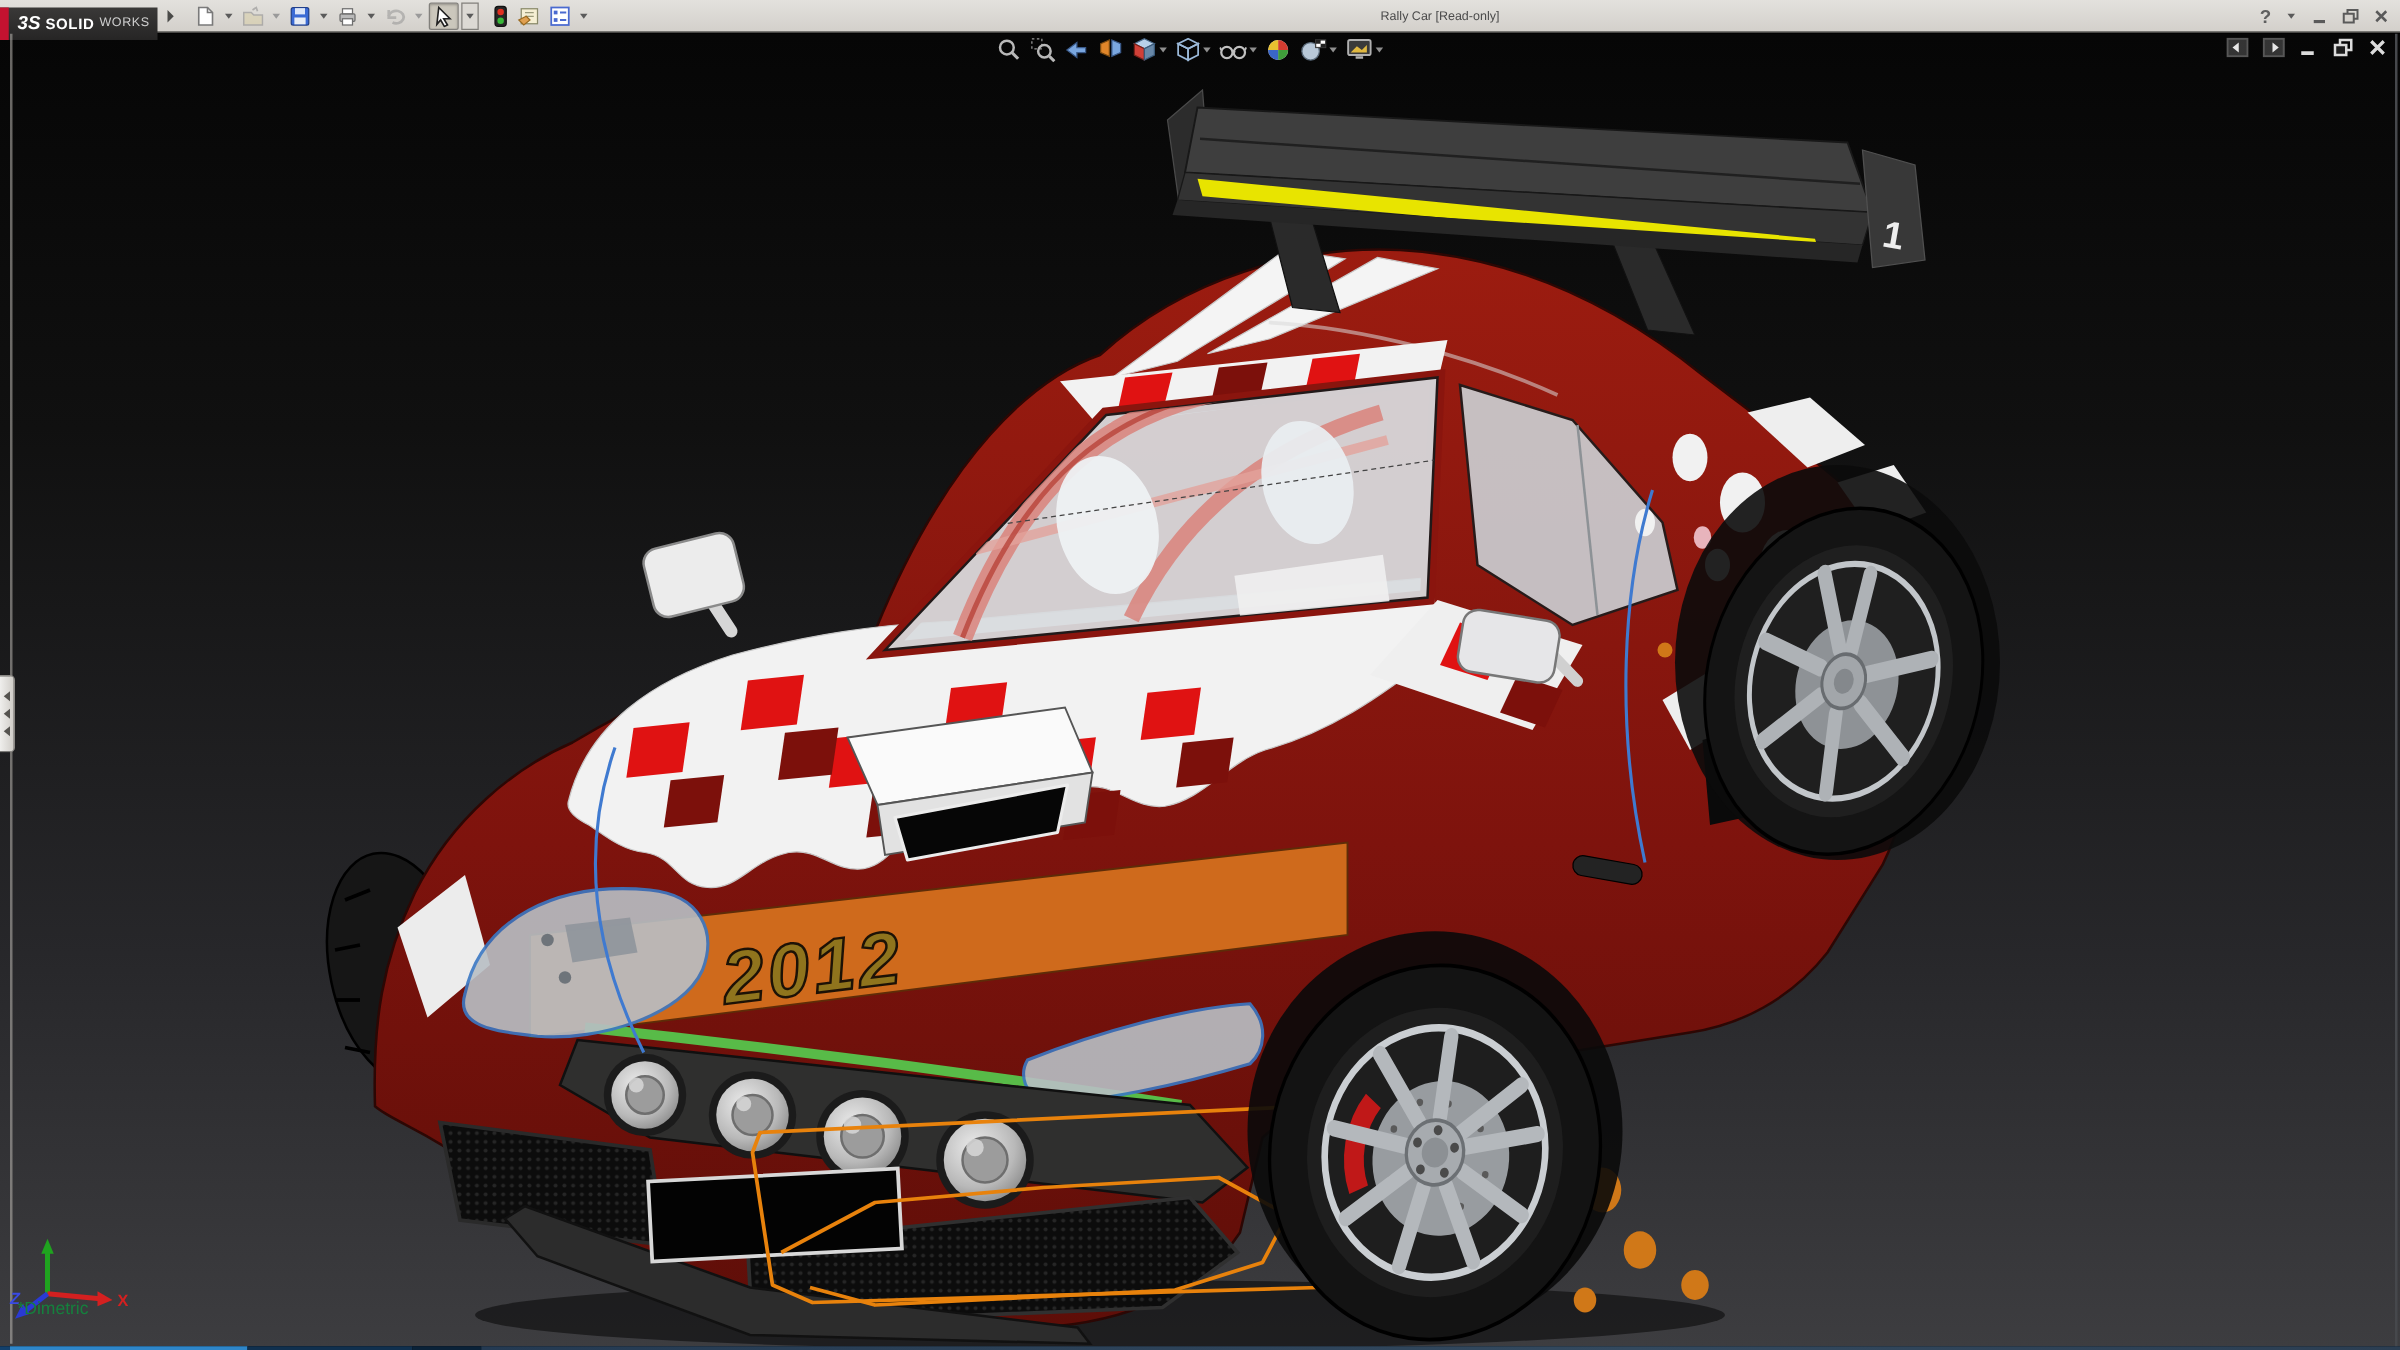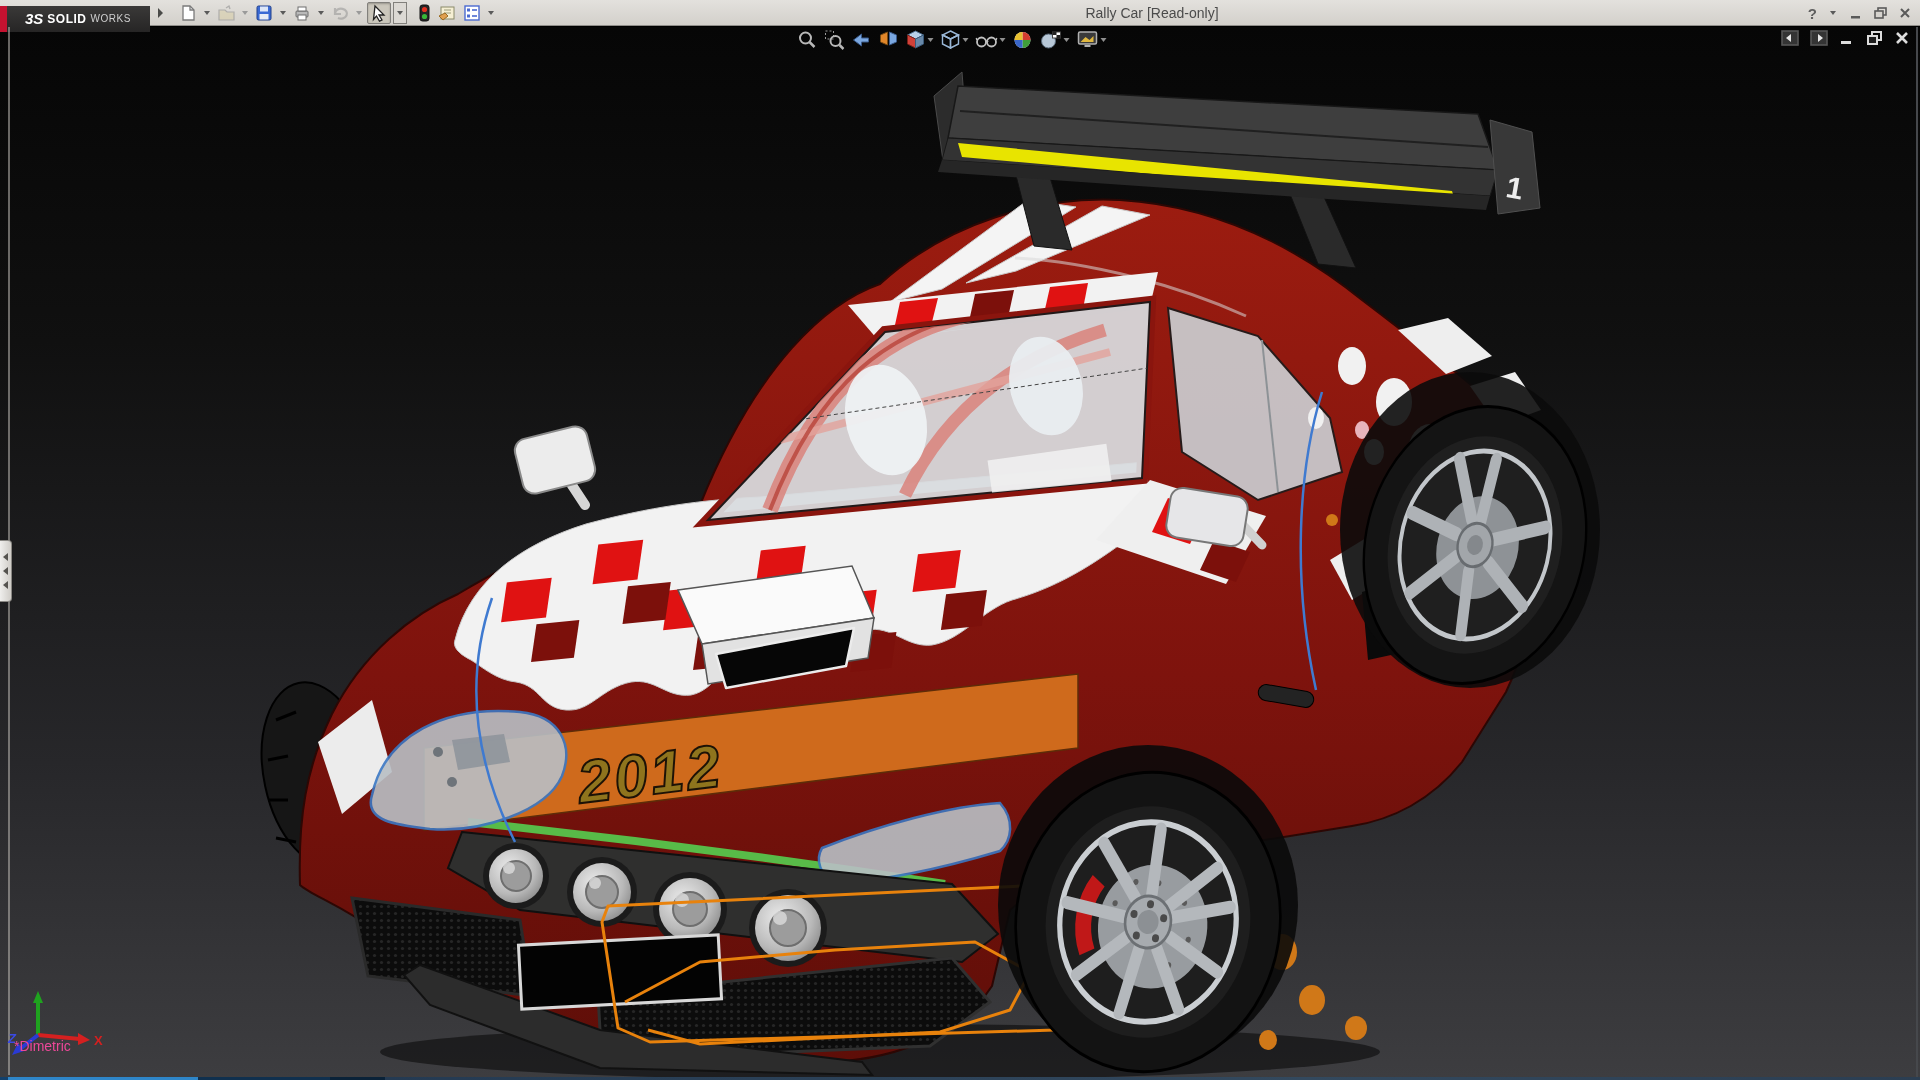--- a/index.html
+++ b/index.html
@@ -4,39 +4,39 @@
 <style>
   * { margin:0; padding:0; box-sizing:border-box; }
   html,body { width:1920px; height:1080px; overflow:hidden; background:#000;
               font-family:"Liberation Sans", sans-serif; }
   #screen { position:relative; width:1920px; height:1080px; }
 
   
   #titlebar { position:absolute; left:0; top:0; width:1920px; height:26px;
     background:linear-gradient(#e3e1dd,#d3d0cb); border-bottom:1px solid #8f8d89;
     display:flex; align-items:center; }
-  #brand { position:relative; width:150px; height:26px; flex:0 0 auto;
+  #brand { position:relative; width:126px; height:26px; flex:0 0 auto;
     background:linear-gradient(#3a3938,#262525); display:flex; align-items:center;
-    padding-left:25px; gap:4px;margin-top:12px; }
+    padding-left:14px; gap:4px;margin-top:12px; }
   #brand .redstrip { position:absolute; left:0; top:0; width:7px; height:26px; background:#c41230; }
   #brand .mark { color:#fff; font-style:italic; font-weight:bold; font-size:15px; letter-spacing:0; }
   #brand .bold { color:#ffffff; font-weight:bold; font-size:12px; letter-spacing:.5px; }
   #brand .light { color:#cfcfcf; font-weight:normal; font-size:10px; letter-spacing:.5px; }
   .flyout-arrow { width:0; height:0; border-left:5px solid #4a4a48; border-top:5px solid transparent;
     border-bottom:5px solid transparent; margin-left:8px; }
   #std-toolbar { display:flex; align-items:center; gap:2px; padding-left:14px; }
   .tb-btn { display:flex; align-items:center; height:22px; padding:1px 2px; border-radius:2px; }
   .tb-btn svg { display:block; }
   .dd { width:0; height:0; border-top:4px solid #5a5a5a; border-left:3px solid transparent;
     border-right:3px solid transparent; margin:0 3px 0 3px; }
   .dd.dim { border-top-color:#9a9a9a; }
   .pressed { background:#cbc7bc; border:1px solid #82807c; box-shadow:inset 0 1px 2px rgba(0,0,0,.25); }
   .ddbox { border:1px solid #82807c; background:#dcd9d4; height:22px; display:flex; align-items:center; }
   #title-text { position:absolute; left:1152px; top:0; height:26px; transform:translateX(-50%);
-    display:flex; align-items:center; color:#4b4b4b; font-size:14px; }
+    display:flex; align-items:center; color:#4b4b4b; font-size:10px; }
   #tb-right { position:absolute; right:8px; top:0; height:26px; display:flex; align-items:center; gap:10px; }
   #tb-right .help { color:#5f5f5f; font-size:15px; font-weight:bold; }
   #tb-right svg { display:block; }
 
   
   #viewport { position:absolute; left:0; top:27px; width:1920px; height:1050px;
     background:linear-gradient(#060606 0%, #101010 30%, #27272a 70%, #3d3d40 100%); }
   #viewport-border-right { position:absolute; right:2px; top:27px; width:2px; height:1050px; background:#46484c; }
 
   
@@ -54,21 +54,21 @@
   
   #pane-line { position:absolute; left:8px; top:27px; width:2px; height:1048px; background:#b9b6b1; opacity:.55; }
   #pane-handle { position:absolute; left:0px; top:540px; width:12px; height:62px;
     background:linear-gradient(90deg,#efeeec,#cfccc7); border:1px solid #8a8884; border-left:none;
     border-radius:0 4px 4px 0; display:flex; flex-direction:column; justify-content:center;
     align-items:center; gap:6px; }
   #pane-handle .tri { width:0; height:0; border-right:5px solid #55534f;
     border-top:4px solid transparent; border-bottom:4px solid transparent; }
 
   
-  #view-label { position:absolute; left:14px; top:1038px; color:#ec4899; font-size:14px; }
+  #view-label { position:absolute; left:14px; top:1038px; color:#15803d; font-size:14px; }
   #triad { position:absolute; left:6px; top:985px; }
 
   
   #taskbar-sliver { position:absolute; left:0; top:1077px; width:1920px; height:3px; display:flex; }
   #taskbar-sliver .s1 { width:8px; background:#13406b; }
   #taskbar-sliver .s2 { width:190px; background:#2e86c9; }
   #taskbar-sliver .s3 { width:132px; background:#10304e; }
   #taskbar-sliver .s4 { width:55px; background:#0a2238; }
   #taskbar-sliver .s5 { flex:1; background:linear-gradient(90deg,#243a52,#33495e 60%,#2b3e52); }
 

